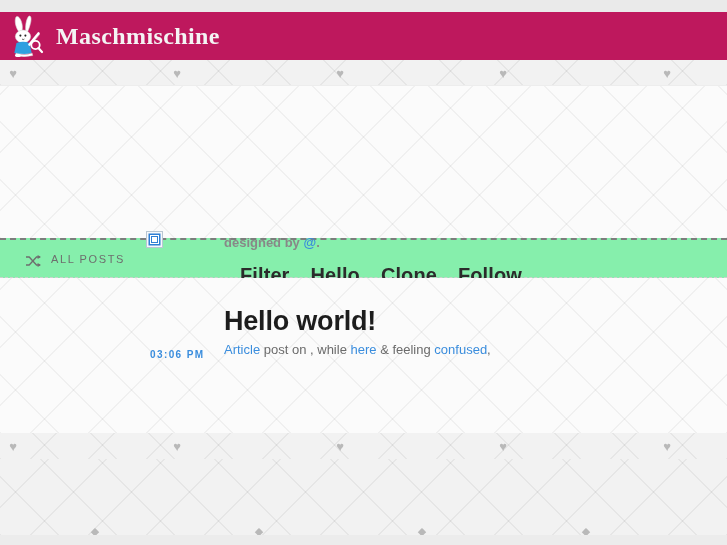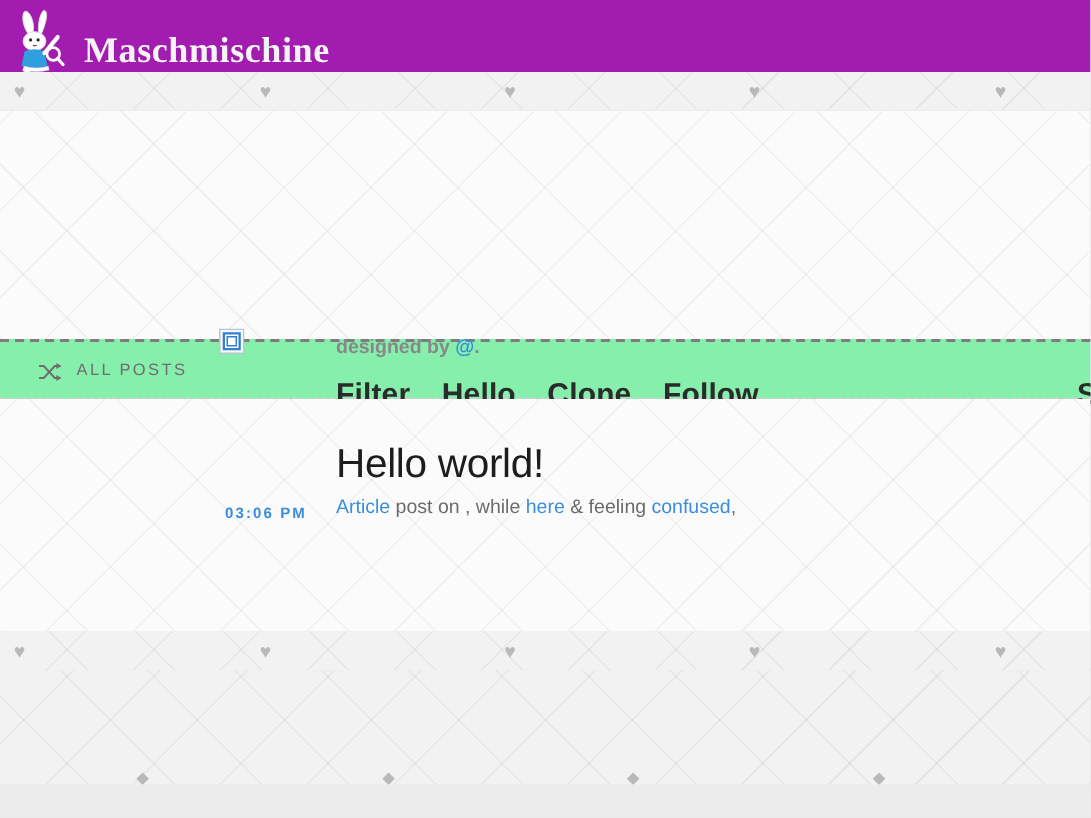--- a/index.html
+++ b/index.html
@@ -35,26 +35,27 @@
         rgba(0,0,0,0.05) 0px, rgba(0,0,0,0.05) 1px,
         rgba(0,0,0,0) 1px, rgba(0,0,0,0) 41px),
       repeating-linear-gradient(-45deg,
         rgba(0,0,0,0.05) 0px, rgba(0,0,0,0.05) 1px,
         rgba(0,0,0,0) 1px, rgba(0,0,0,0) 41px);
   }
 
   
   #site-header {
     height: 48px;
-    background: #a21caf;
+    background: #be185d;
     display: flex;
-    align-items: flex-end;
+    align-items: center;
     padding-left: 8px;
     position: relative;
     z-index: 5;
+    margin-top: 12px;
   }
   #site-logo {
     width: 38px;
     height: 42px;
     flex: 0 0 38px;
     display: block;
   }
   #site-title {
     font-family: "Liberation Serif", serif;
     font-weight: bold;
@@ -108,21 +109,21 @@
     font-size: 13px;
     color: #888;
     white-space: nowrap;
   }
   #designed-by .at-link {
     color: #3a8ddd;
     text-decoration: none;
   }
   #main-nav {
     position: absolute;
-    left: 224px;
+    left: 240px;
     top: 178px;
     display: flex;
     align-items: baseline;
     gap: 21px;
     white-space: nowrap;
   }
   #main-nav .nav-link {
     font-size: 20px;
     color: #2b2b2b;
     text-decoration: none;
@@ -174,21 +175,21 @@
     letter-spacing: 1.4px;
     color: #3a8ddd;
     font-weight: bold;
     white-space: nowrap;
   }
   #post-title {
     position: absolute;
     left: 224px;
     top: 28px;
     font-size: 27px;
-    font-weight: normal;
+    font-weight: bold;
     color: #1d1d1d;
     letter-spacing: -0.2px;
     white-space: nowrap;
   }
   #post-meta {
     position: absolute;
     left: 224px;
     top: 64px;
     font-size: 13px;
     color: #6b6b6b;

